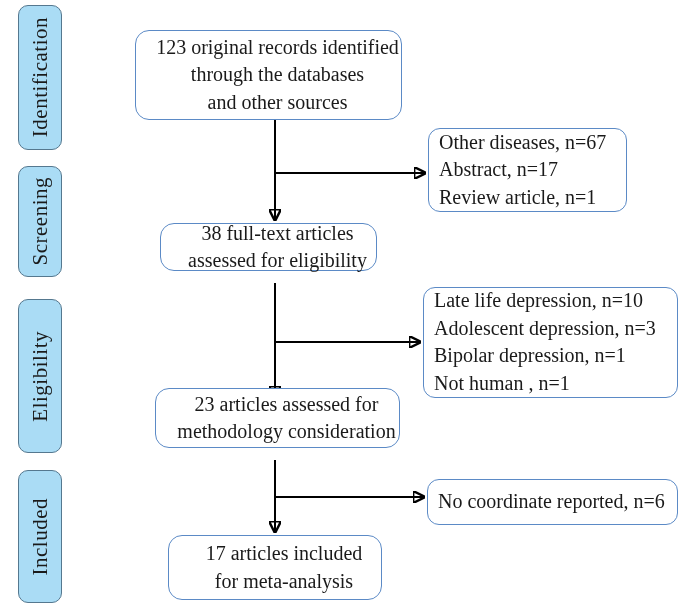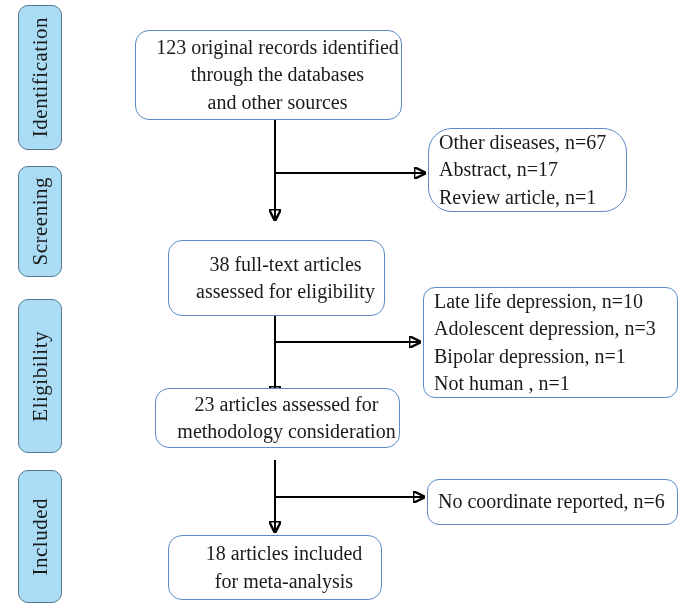--- a/index.html
+++ b/index.html
@@ -64,25 +64,25 @@
   }
   .ebox {
     border-radius: 12px;
     justify-content: flex-start;
     text-align: left;
     padding-left: 10px;
     padding-right: 4px;
   }
   .fbox .btext, .ebox .btext { white-space: pre-line; }
   .fbox-1 { left: 135px; top: 30px;  width: 267px; height: 90px; }
-  .fbox-2 { left: 160px; top: 240px; width: 217px; height: 76px; margin-left: 8px; }
+  .fbox-2 { left: 160px; top: 223px; width: 217px; height: 48px; }
   .fbox-3 { left: 155px; top: 388px; width: 245px; height: 60px; }
   .fbox-4 { left: 168px; top: 535px; width: 214px; height: 65px; }
-  .ebox-1 { left: 428px; top: 128px; width: 199px; height: 84px; border-radius: 24px; }
-  .ebox-2 { left: 423px; top: 287px; width: 255px; height: 111px; }
+  .ebox-1 { left: 428px; top: 128px; width: 199px; height: 84px; }
+  .ebox-2 { left: 423px; top: 287px; width: 255px; height: 111px; align-items: flex-end; }
   .ebox-3 { left: 427px; top: 479px; width: 251px; height: 46px; }
 </style>
 </head>
 <body>
 
 <div class="canvas">
 
   <svg class="arrows" viewBox="0 0 685 609" aria-hidden="true">
     <defs>
       <marker id="arrowhead" viewBox="0 0 10 10" refX="9" refY="5" markerWidth="6" markerHeight="6" orient="auto-start-reverse">
@@ -117,21 +117,21 @@
   </div>
   <div class="fbox fbox-2">
     <span class="btext">38 full-text articles
 assessed for eligibility</span>
   </div>
   <div class="fbox fbox-3">
     <span class="btext">23 articles assessed for
 methodology consideration</span>
   </div>
   <div class="fbox fbox-4">
-    <span class="btext">18 articles included
+    <span class="btext">17 articles included
 for meta-analysis</span>
   </div>
 
   <div class="ebox ebox-1">
     <span class="btext">Other diseases, n=67
 Abstract, n=17
 Review article, n=1</span>
   </div>
   <div class="ebox ebox-2">
     <span class="btext">Late life depression, n=10

